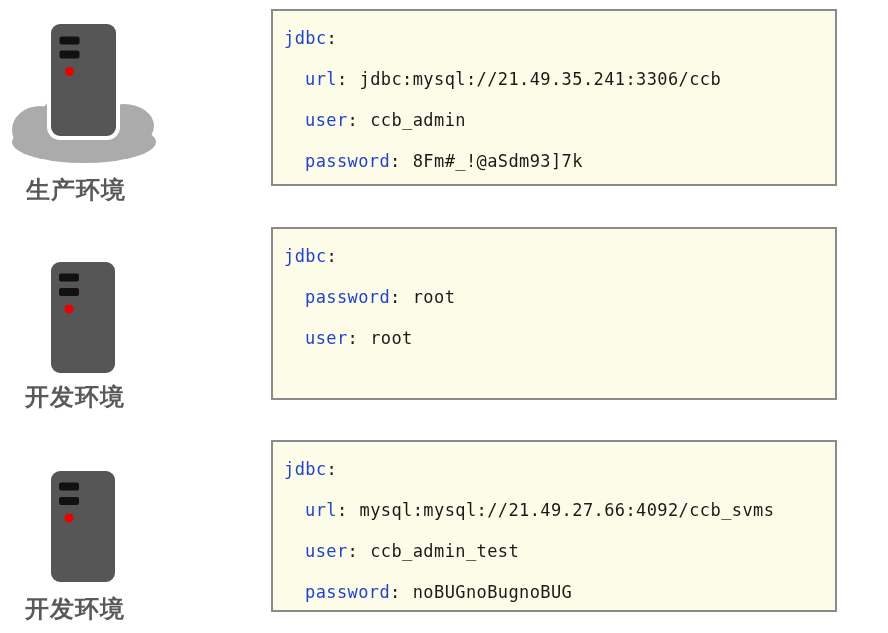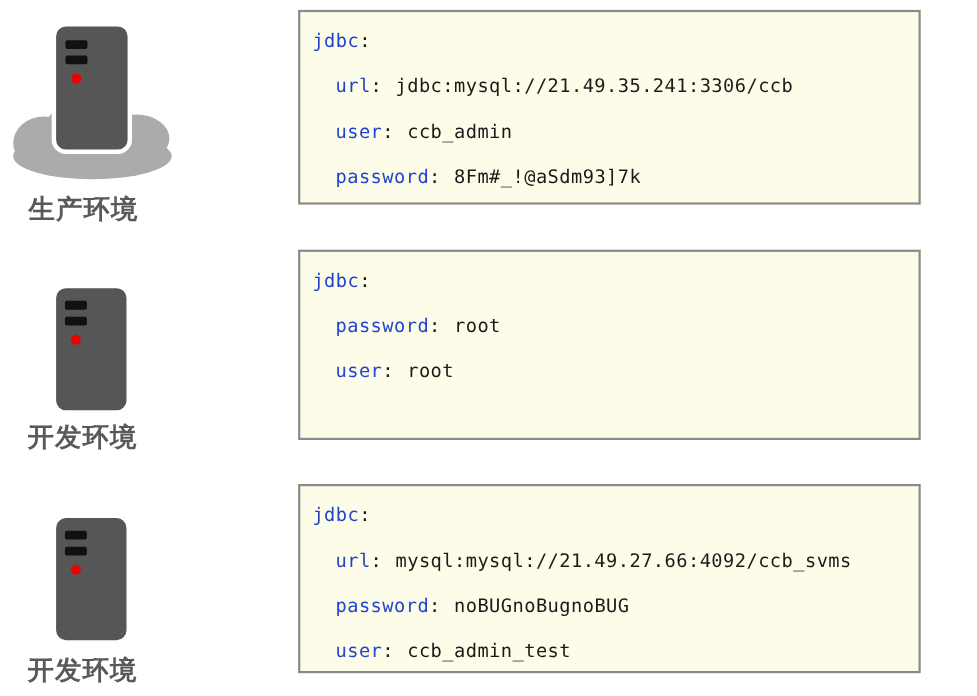--- a/index.html
+++ b/index.html
@@ -115,17 +115,17 @@
       <rect class="slot" x="51" y="18.5" width="20" height="8" rx="2"></rect>
       <rect class="slot" x="51" y="33" width="20" height="8" rx="2"></rect>
       <circle class="led" cx="61" cy="54" r="4.5"></circle>
     </g>
   </svg>
   <div class="env-label label-test">开发环境</div>
 
   <div class="code-box box-test">
     <div class="code-line"><span class="k">jdbc</span><span class="p">:</span></div>
     <div class="code-line nested"><span class="k">url</span><span class="p">:</span><span class="v">mysql:mysql://21.49.27.66:4092/ccb_svms</span></div>
+    <div class="code-line nested"><span class="k">user</span><span class="p">:</span><span class="v">ccb_admin_test</span></div>
     <div class="code-line nested"><span class="k">password</span><span class="p">:</span><span class="v">noBUGnoBugnoBUG</span></div>
-    <div class="code-line nested"><span class="k">user</span><span class="p">:</span><span class="v">ccb_admin_test</span></div>
   </div>
 
 </div>
 
 </body></html>

